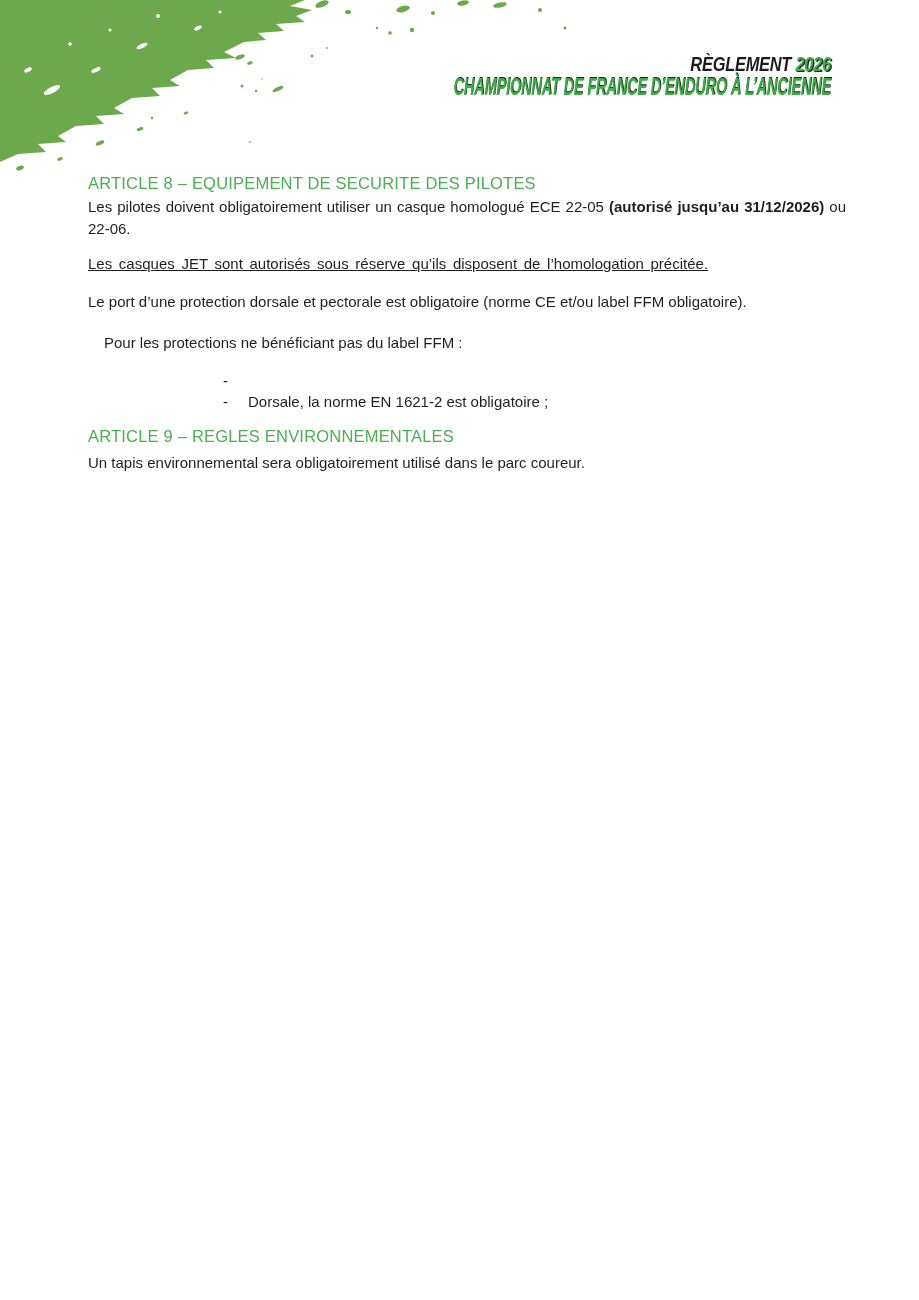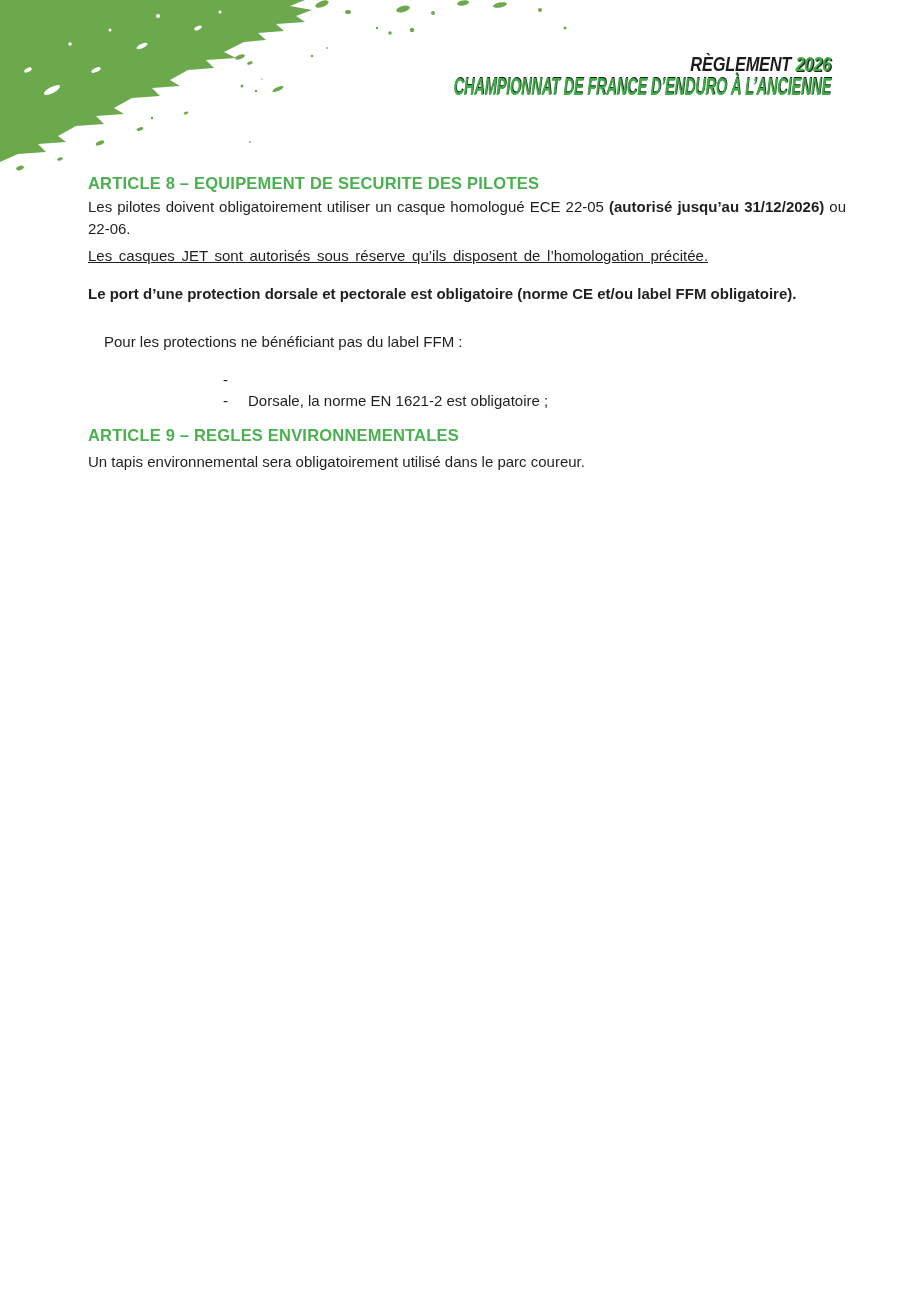--- a/index.html
+++ b/index.html
@@ -30,29 +30,29 @@
     white-space:nowrap; color:var(--title-green,#3EAC47);
     text-shadow:1px -1.5px 0 #222222;
   }
 
   
   .content {
     position:absolute; left:88px; top:174px; width:758px;
     font-size:15px; line-height:21.5px;
   }
   .article-heading {
-    color:var(--heading-green,#4BB04F); font-weight:bold;
+    color:var(--heading-green,#4BB04F); font-weight:normal;
     font-size:16.5px; line-height:18px; letter-spacing:0.2px;
   }
   .h8 { margin:0 0 4px 0; }
   .h9 { margin:0 0 7px 0; }
-  .p1 { text-align:justify; margin:0 0 6px 0; }
+  .p1 { text-align:justify; margin:0 0 14px 0; }
   .p1 b, .p5 b { font-weight:bold; }
   .p2 { margin:0 0 16px 0; word-spacing:2.5px;text-decoration:underline; }
-  .p3 { margin:0 0 27px 0;font-weight:bold; }
+  .p3 { margin:0 0 20px 0; }
   .p4 { margin:16px; }
   .bullets { margin:0 0 14px 0; }
   .bullet-row { display:flex; }
   .bullet-dash { margin-left:135px; width:25px; flex:0 0 25px; }
   .p5 { text-align:justify; margin:0 0 19px 0; }
 
   
   .footer-version { position:absolute; left:115px; top:1239px; font-size:14px; line-height:18px;text-decoration:underline; }
   .footer-page { position:absolute; right:88px; top:1239px; font-size:14px; line-height:18px; text-align:right; }
   .bottom-bar { position:absolute; left:0; top:1293px; width:919px; height:7px; background:var(--bottom-bar,#050505); }

